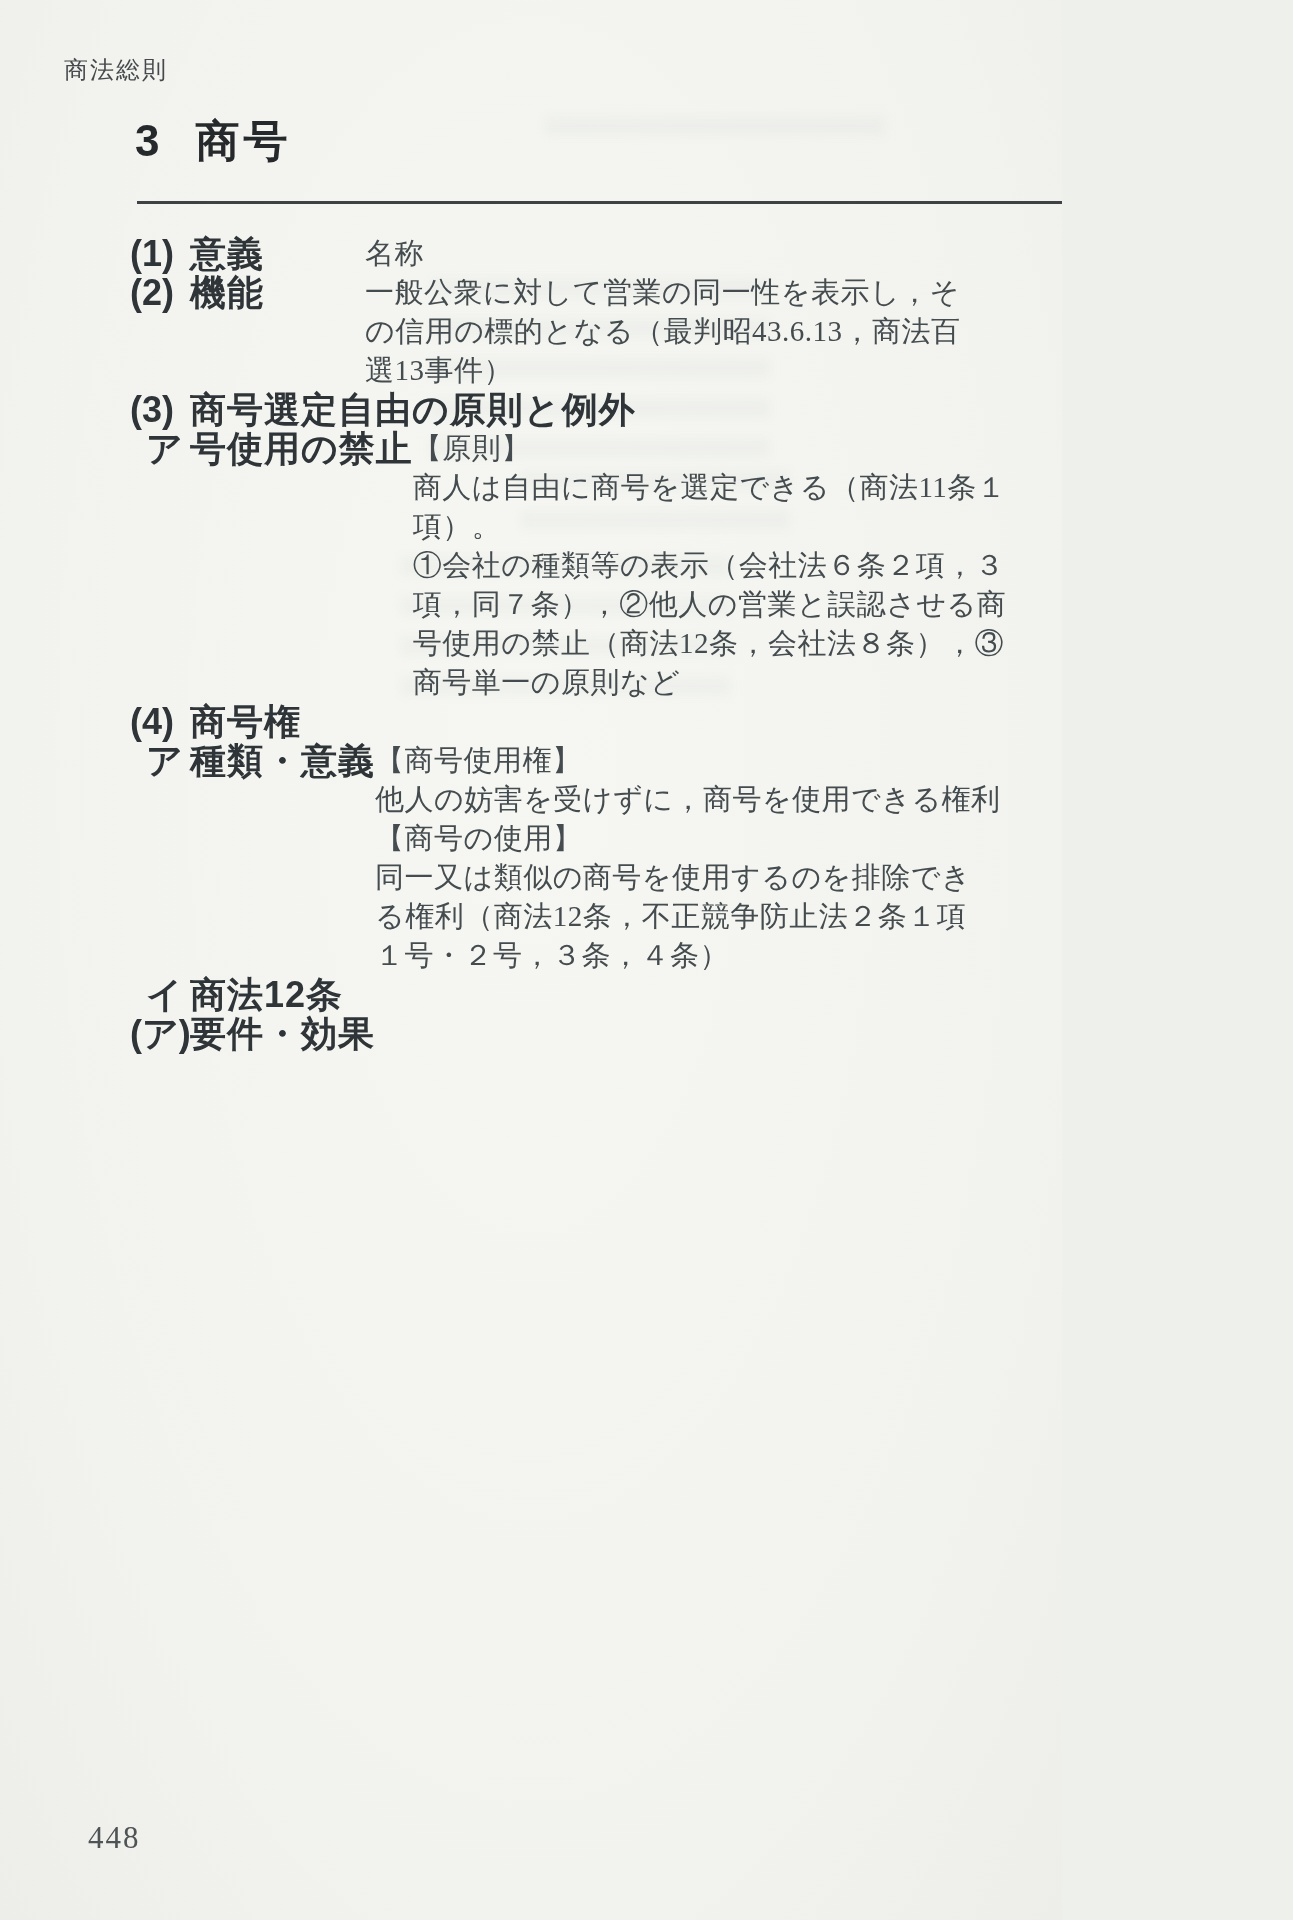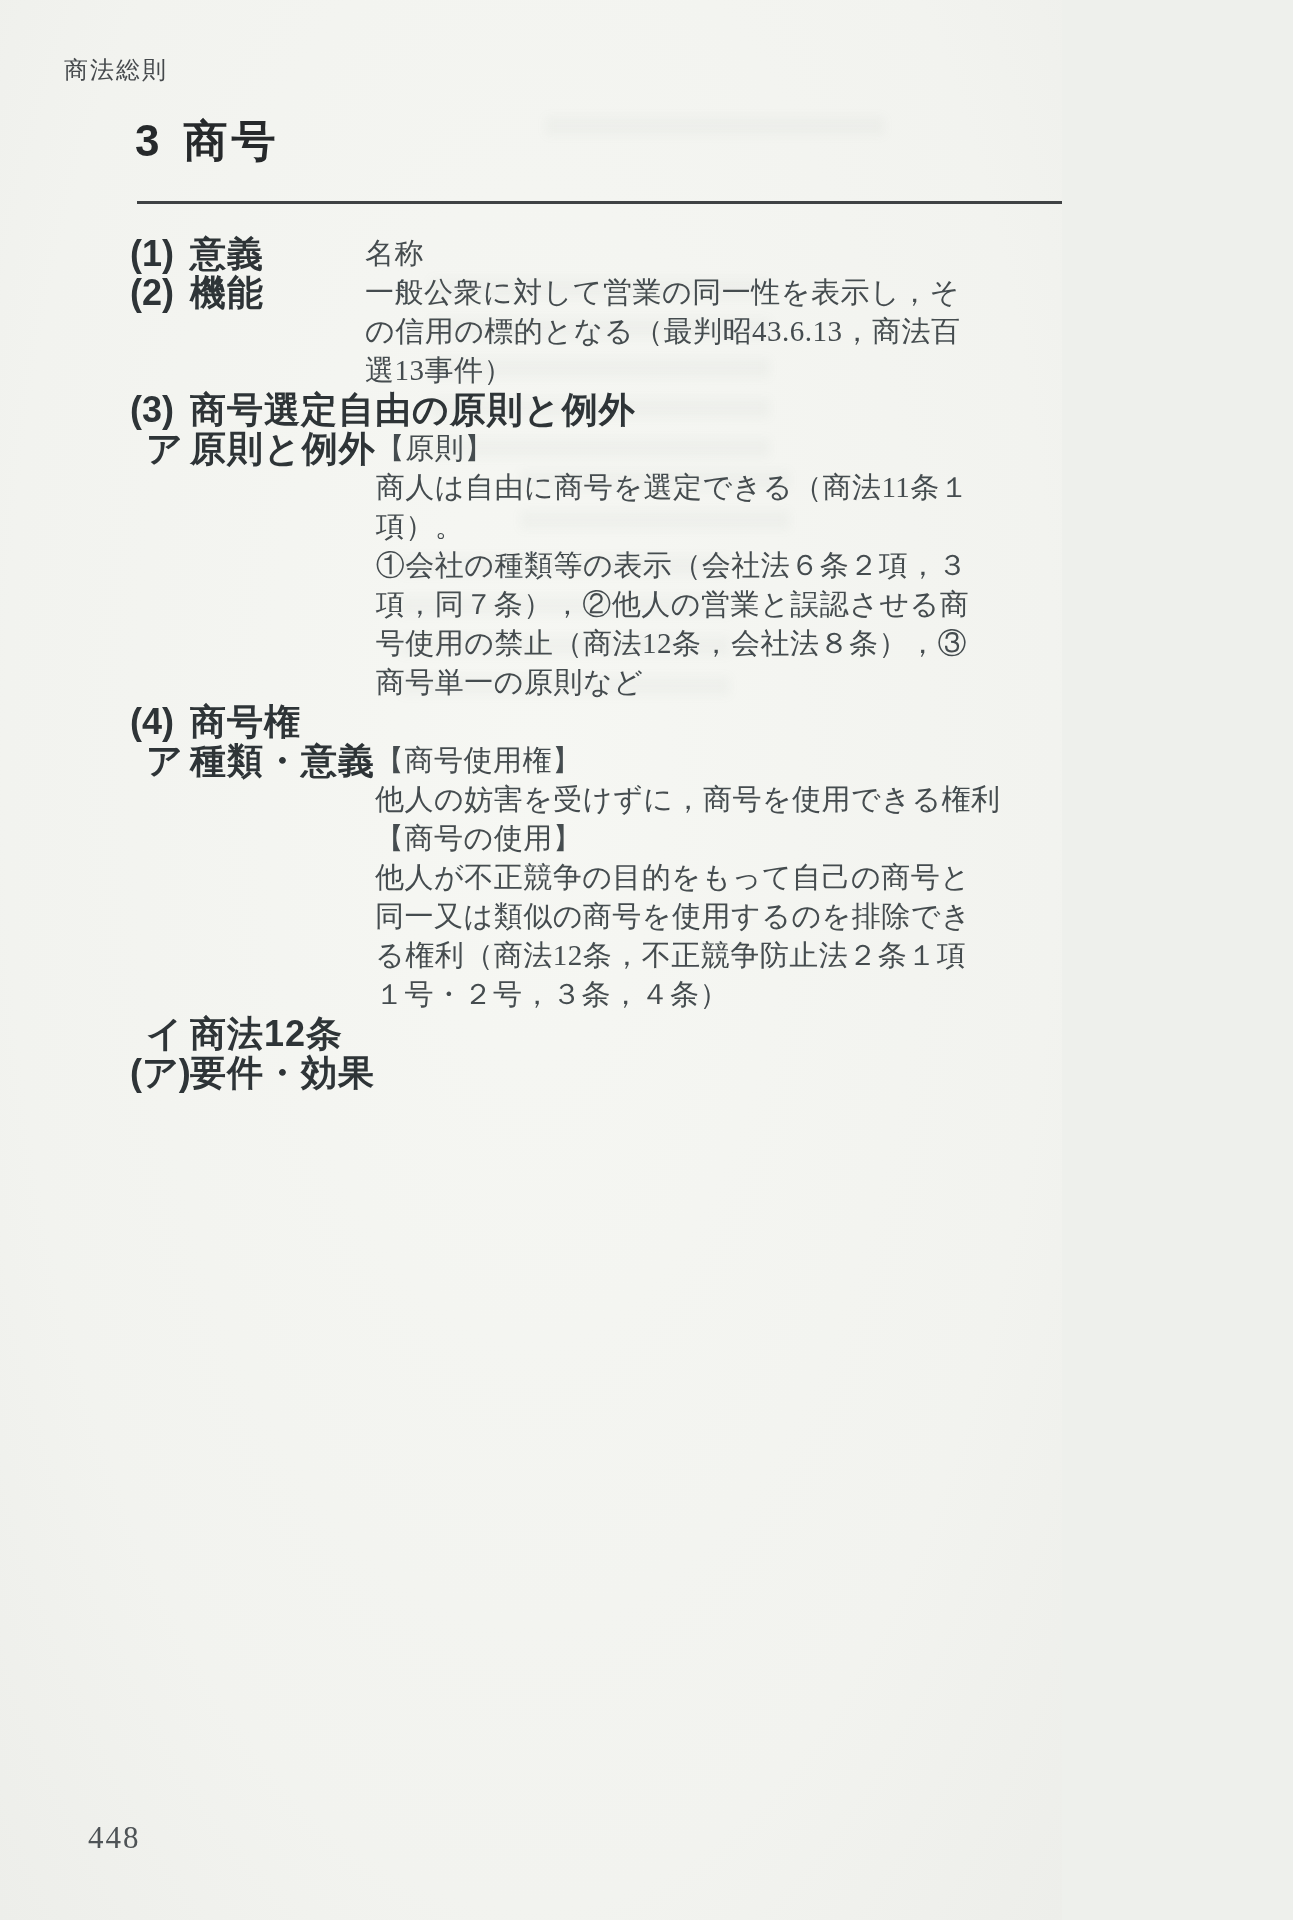--- a/index.html
+++ b/index.html
@@ -20,21 +20,21 @@
     font-family:"Liberation Sans","DejaVu Sans",sans-serif;
     font-size:24px;color:#45494c;letter-spacing:2px;
   }
   
   .section-head{
     position:absolute;left:135px;top:112px;
     font-family:"Liberation Sans","DejaVu Sans",sans-serif;
     font-weight:bold;color:#26292b;
   }
   .sec-no{font-size:44px;letter-spacing:0;}
-  .sec-title{font-size:44px;margin-left:24px;letter-spacing:4px;}
+  .sec-title{font-size:44px;margin-left:36px;letter-spacing:4px;}
   .rule{
     position:absolute;left:137px;top:201px;width:941px;height:3px;
     background:#3f4244;
   }
   
   .content{
     position:absolute;left:130px;top:234px;width:1040px;
   }
   .row{display:flex;align-items:flex-start;}
   .row-label{
@@ -99,42 +99,41 @@
           <div class="row-line">一般公衆に対して営業の同一性を表示し，そ</div>
           <div class="row-line">の信用の標的となる（最判昭43.6.13，商法百</div>
           <div class="row-line">選13事件）</div>
         </div>
       </div>
       <div class="row">
         <div class="row-label"><span class="row-no">(3)</span><span class="row-label-text">商号選定自由の原則と例外</span></div>
         <div class="row-body"></div>
       </div>
       <div class="row">
-        <div class="row-label"><span class="row-no kana">ア</span><span class="row-label-text">原則と例外</span></div>
+        <div class="row-label"><span class="row-no kana">ア</span><span class="row-label-text">号使用の禁止</span></div>
         <div class="row-body">
           <div class="row-line">【原則】</div>
           <div class="row-line">商人は自由に商号を選定できる（商法11条１</div>
           <div class="row-line">項）。</div>
           <div class="row-line">①会社の種類等の表示（会社法６条２項，３</div>
           <div class="row-line">項，同７条），②他人の営業と誤認させる商</div>
           <div class="row-line">号使用の禁止（商法12条，会社法８条），③</div>
           <div class="row-line">商号単一の原則など</div>
         </div>
       </div>
       <div class="row">
         <div class="row-label"><span class="row-no">(4)</span><span class="row-label-text">商号権</span></div>
         <div class="row-body"></div>
       </div>
       <div class="row">
         <div class="row-label"><span class="row-no kana">ア</span><span class="row-label-text">種類・意義</span></div>
         <div class="row-body">
           <div class="row-line">【商号使用権】</div>
           <div class="row-line">他人の妨害を受けずに，商号を使用できる権利</div>
           <div class="row-line">【商号の使用】</div>
-          <div class="row-line">他人が不正競争の目的をもって自己の商号と</div>
           <div class="row-line">同一又は類似の商号を使用するのを排除でき</div>
           <div class="row-line">る権利（商法12条，不正競争防止法２条１項</div>
           <div class="row-line">１号・２号，３条，４条）</div>
         </div>
       </div>
       <div class="row">
         <div class="row-label"><span class="row-no kana">イ</span><span class="row-label-text">商法12条</span></div>
         <div class="row-body"></div>
       </div>
       <div class="row">

